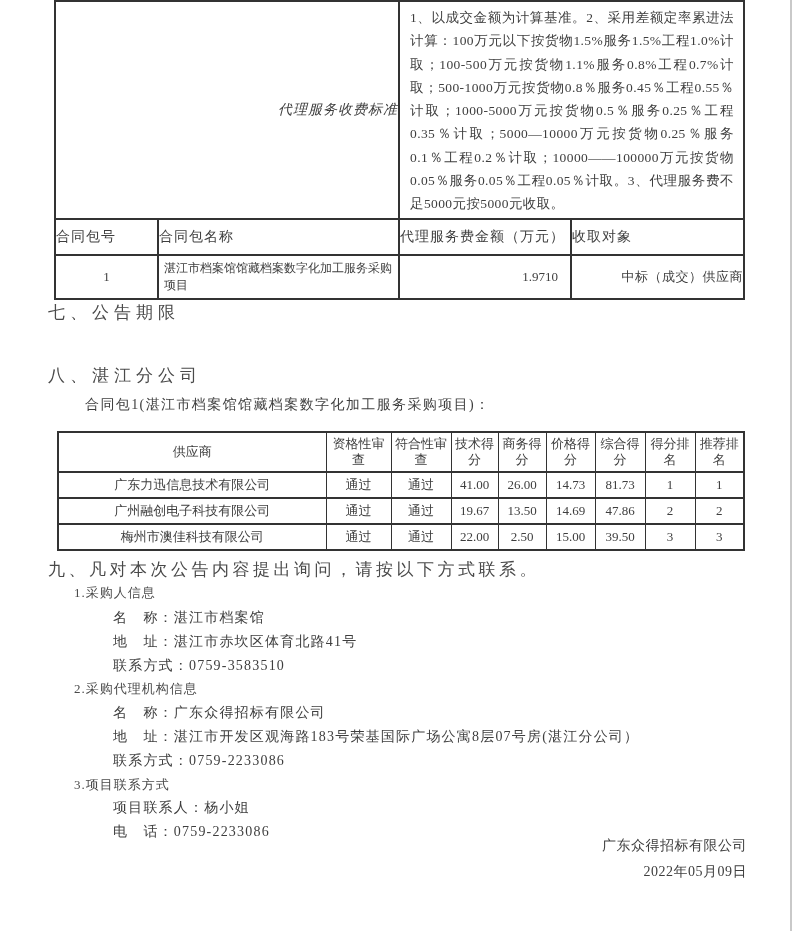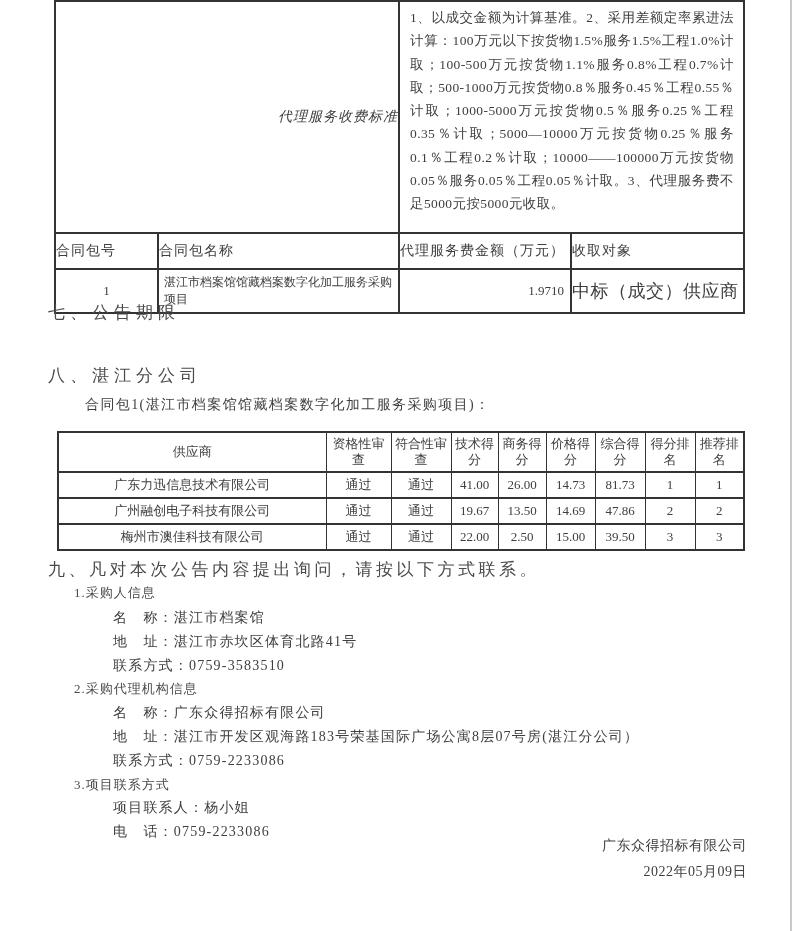--- a/index.html
+++ b/index.html
@@ -8,27 +8,27 @@
     font-family:"Liberation Serif","DejaVu Serif",serif;color:#3e3e3e;
   }
   .right-line{position:absolute;top:0;width:2px;height:931px;left:790px;}
 
   
   .t1{position:absolute;left:54px;top:0;width:689px;border-collapse:collapse;table-layout:fixed;}
   .t1 td{border:2px solid #333333;vertical-align:middle;padding:0;}
   .t1 .lbl{text-align:right;font-size:14px;letter-spacing:1px;font-style:italic;}
   .t1 .txt{
     font-size:13.5px;line-height:23.3px;text-align:justify;
-    padding:4px 9px 16px 10px;letter-spacing:0.4px;
+    padding:4px 9px 2px 10px;letter-spacing:0.4px;
   }
   .t1 .hcell{font-size:14px;height:34px;letter-spacing:1px;}
   .t1 .pkgno{text-align:center;font-size:13px;height:42px;}
   .t1 .name{font-size:12px;line-height:17px;text-align:left;padding:2px 2px 2px 5px;}
-  .t1 .amount{text-align:right;font-size:13px;padding-right:6px;margin-top:8px;}
-  .t1 .payer{text-align:left;font-size:18px;letter-spacing:0.5px;}
+  .t1 .amount{text-align:right;font-size:13px;padding-right:12px;margin-top:8px;}
+  .t1 .payer{text-align:right;font-size:13px;letter-spacing:0.5px;}
 
   
   .t2{position:absolute;left:57px;top:431px;width:686px;border-collapse:collapse;table-layout:fixed;
       font-size:13px;border:2px solid #333333;}
   .t2 td{border:solid #333333;border-width:2px 1px;text-align:center;vertical-align:middle;padding:1px 2px;}
   .t2 .hrow td{height:36px;line-height:16px;color:#3e3e3e;}
   .t2 .drow td{height:22px;}
 
   
   .line{position:absolute;white-space:nowrap;}

